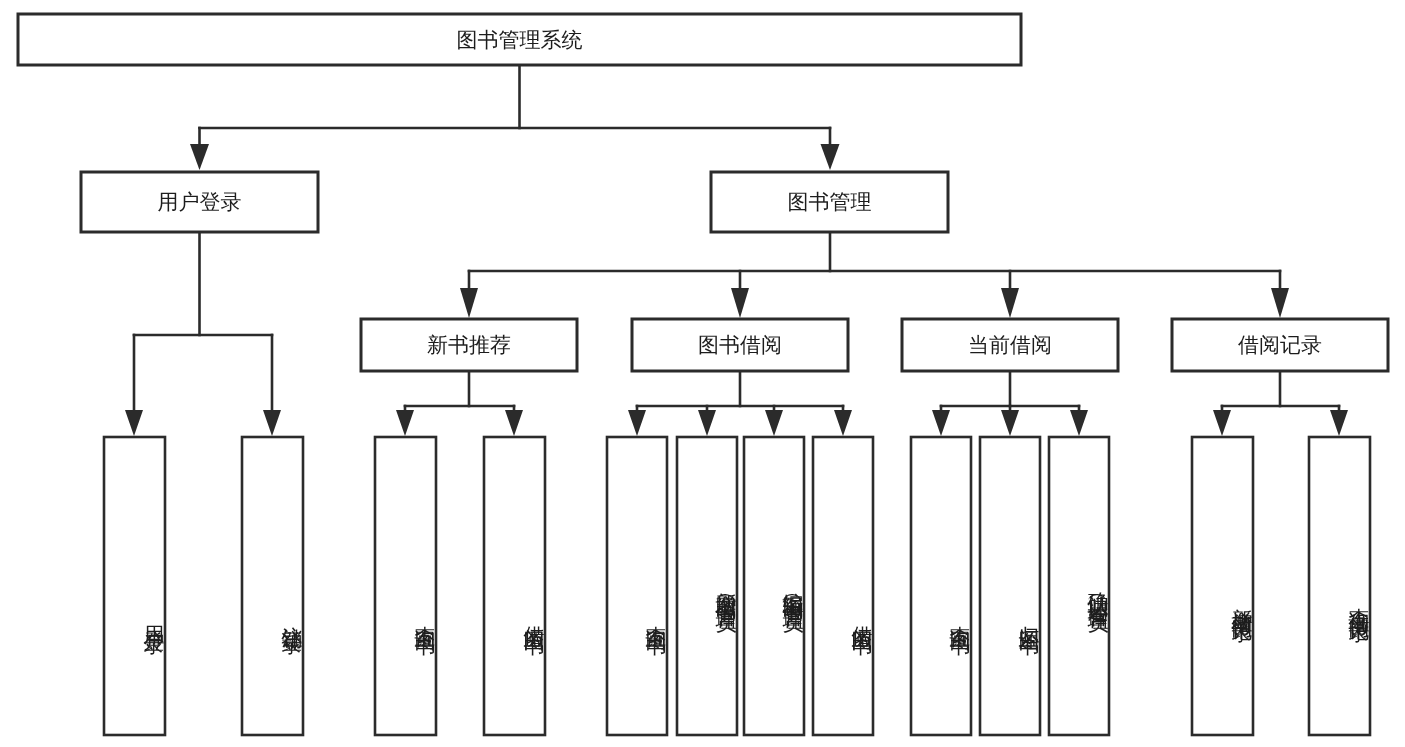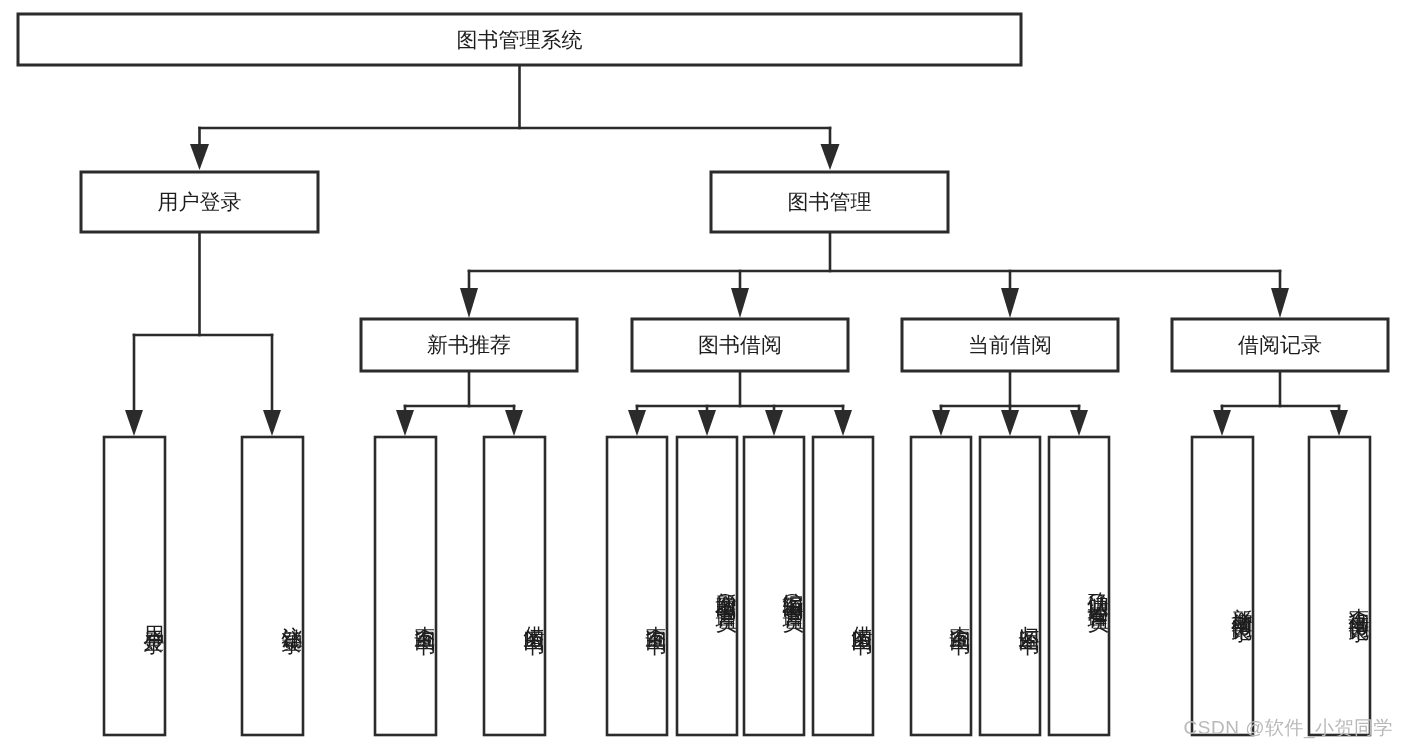--- a/index.html
+++ b/index.html
@@ -210,15 +210,14 @@
   <div class="vlabel" style="left:744px; top:443px; width:60px; height:290px;">编辑图书（管理员）</div>
   <div class="vlabel" style="left:813px; top:500px; width:60px; height:230px;">借阅图书</div>
 
   <div class="vlabel" style="left:911px; top:500px; width:60px; height:230px;">查询图书</div>
   <div class="vlabel" style="left:980px; top:500px; width:60px; height:230px;">归还图书</div>
   <div class="vlabel" style="left:1049px; top:443px; width:60px; height:290px;">确认归还（管理员）</div>
 
   <div class="vlabel" style="left:1192px; top:470px; width:61px; height:260px;">新增借阅记录</div>
   <div class="vlabel" style="left:1309px; top:470px; width:61px; height:260px;">查询借阅记录</div>
 
-  <div class="watermark">CSDN @软件_小贺同学</div>
 
 </div>
 
 </body></html>

